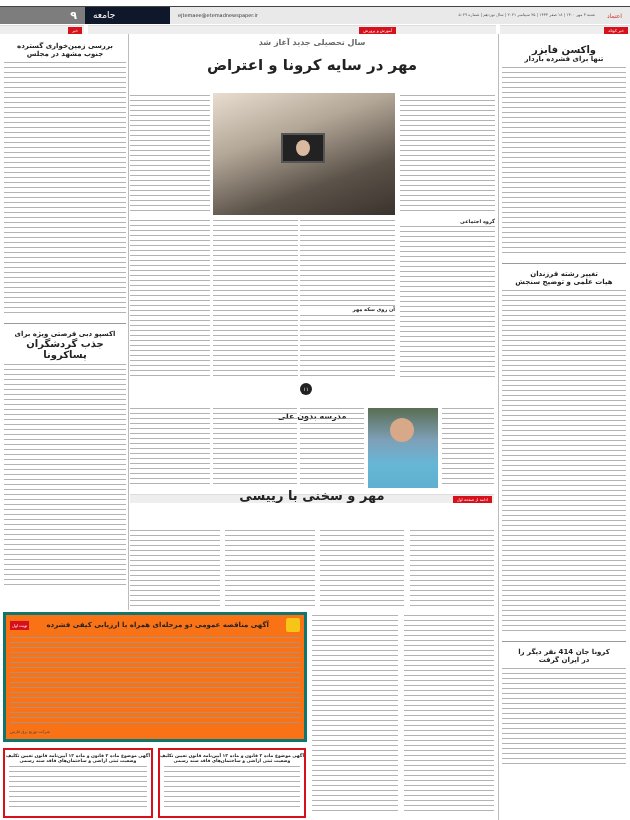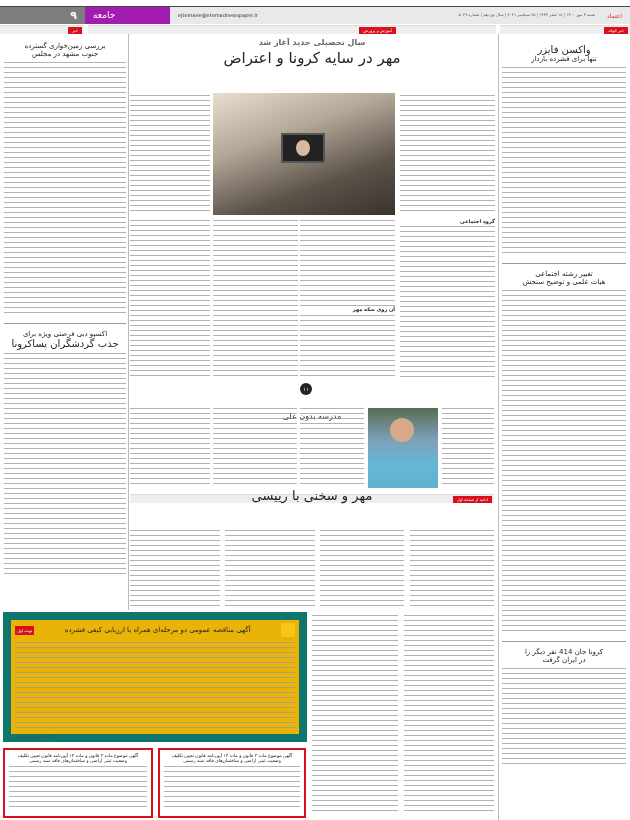--- a/index.html
+++ b/index.html
@@ -1,33 +1,33 @@
 <!DOCTYPE html>
 <html><head>
 <meta charset="utf-8">
 <style>
 *{box-sizing:border-box;margin:0;padding:0}
 html,body{width:630px;height:820px;background:#fff;overflow:hidden}
 body{font-family:"DejaVu Sans",sans-serif;direction:rtl;position:relative;color:#222}
 .abs{position:absolute}
 .topbar{top:6px;left:0;width:630px;height:18px;border-top:1px solid #444;display:flex;direction:ltr}
 .pnum{width:85px;background:#7d7d7d;color:#fff;font-size:11px;font-weight:bold;padding:2px 8px;text-align:right}
-.section{width:85px;background:#a21caf;color:#fff;font-size:9px;padding:3px 8px;text-align:left}
+.section{width:85px;background:#0f172a;color:#fff;font-size:9px;padding:3px 8px;text-align:left}
 .email{flex:1;background:#e9e9e9;font-size:5px;color:#333;padding:5px 8px;display:flex;justify-content:space-between}
 .dateline{font-size:4px;color:#555}
 .logo{font-size:6px;color:#c33;margin-left:6px}
 .strip{top:25px;height:9px;background:#eeeeee;border-top:1px solid #ddd}
 .tag{position:absolute;top:1px;background:#d6111b;color:#fff;font-size:4px;padding:1px 4px;height:7px;line-height:5px}
 .txt{font-size:4px;line-height:6px;color:#555;text-align:justify;overflow:hidden}
 .lines{background:repeating-linear-gradient(to bottom,#9a9a9a 0,#9a9a9a 1.4px,transparent 1.4px,transparent 5px);opacity:.75}
-.h2{font-weight:normal;text-align:center;color:#222}
+.h2{font-weight:bold;text-align:center;color:#222}
 .rule{background:#999;height:1px}
 .vrule{background:#bbb;width:1px}
 .photo{background:#6d6358}
-.adbox{border:8px solid #0f766e;background:#eab308}
+.adbox{border:3px solid #0f766e;background:#f97316}
 .redbox{border:2px solid #d6111b;background:#fff}
 .lbl{font-size:4px;color:#444}
 </style>
 </head>
 <body>
 
 <div class="abs topbar">
   <div class="pnum">۹</div>
   <div class="section">جامعه</div>
   <div class="email">
@@ -47,33 +47,33 @@
 </div>
 <div class="abs strip" style="left:0;width:84px">
   <span class="tag" style="right:2px">خبر</span>
 </div>
 
 <div class="abs" style="left:502px;top:38px;width:124px">
   <div class="h2" style="font-size:10px;margin-top:6px">واکسن فایزر</div>
   <div class="h2" style="font-size:7px">تنها برای فشرده باردار</div>
   <div class="txt lines" style="height:190px;margin-top:4px"></div>
   <div class="rule" style="margin:6px 0"></div>
-  <div class="h2" style="font-size:7px">تغییر رشته اجتماعی</div>
+  <div class="h2" style="font-size:7px">تغییر رشته فرزندان</div>
   <div class="h2" style="font-size:7px">هیات علمی و توضیح سنجش</div>
   <div class="txt lines" style="height:345px;margin-top:4px"></div>
   <div class="rule" style="margin:6px 0"></div>
   <div class="h2" style="font-size:7px">کرونا جان 414 نفر دیگر را</div>
   <div class="h2" style="font-size:7px">در ایران گرفت</div>
   <div class="txt lines" style="height:100px;margin-top:4px"></div>
 </div>
 <div class="abs vrule" style="left:498px;top:34px;height:786px"></div>
 
 <div class="abs" style="left:130px;top:38px;width:364px">
   <div class="h2" style="font-size:8px;color:#666;font-weight:bold">سال تحصیلی جدید آغاز شد</div>
-  <div class="h2" style="font-size:15px;margin-top:2px">مهر در سایه کرونا و اعتراض</div>
+  <div class="h2" style="font-size:15px;margin-top:9px">مهر در سایه کرونا و اعتراض</div>
 </div>
 <div class="abs photo" style="left:213px;top:93px;width:182px;height:122px;background:linear-gradient(160deg,#e8ddd0 0,#b3a797 35%,#5b5249 70%,#3a332d 100%)">
   <div style="position:absolute;left:68px;top:40px;width:44px;height:30px;background:#222;border:2px solid #555">
     <div style="margin:5px auto;width:14px;height:16px;border-radius:50%;background:#d9b9a0"></div>
   </div>
 </div>
 <div class="abs" style="left:400px;top:95px;width:95px">
   <div class="txt lines" style="height:120px"></div>
 </div>
 <div class="abs" style="left:130px;top:95px;width:80px">

